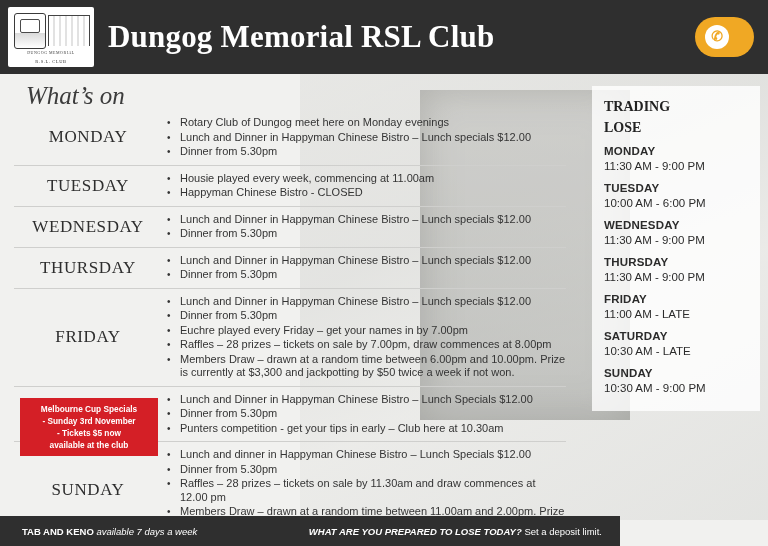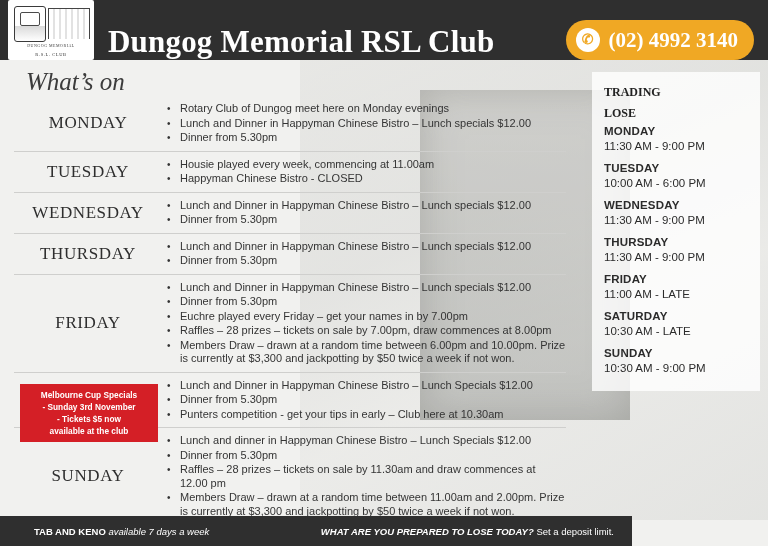--- a/index.html
+++ b/index.html
@@ -39,24 +39,24 @@
     top: 30px;
     width: 210px;
     height: 330px;
     background:
       linear-gradient(180deg, rgba(190,190,186,0.55), rgba(150,152,148,0.5));
     box-shadow: inset 0 0 40px rgba(120,120,116,0.4);
   }
   
   .header {
     position: relative;
-    height: 60px;
+    height: 74px;
     background: #2f2f2f;
     display: flex;
-    align-items: flex-end;
+    align-items: center;
     z-index: 5;
   }
   .logo {
     width: 86px;
     height: 60px;
     margin-left: 8px;
     background: #fff;
     border-radius: 2px;
     position: relative;
     flex: 0 0 auto;
@@ -228,24 +228,24 @@
     left: 14px;
     top: 12px;
     width: 168px;
     background: rgba(255,255,255,0.80);
     padding: 10px 12px 8px 12px;
     box-sizing: border-box;
   }
   .hours-title {
     font-family: "Liberation Serif", serif;
     font-weight: bold;
-    font-size: 12px;
+    font-size: 14px;
     line-height: 21px;
     color: #222;
-    margin-bottom: 0;
+    margin-bottom: 6px;
   }
   .hours-row {
     margin-bottom: 7px;
   }
   .hours-day {
     font-size: 11.5px;
     font-weight: bold;
     color: #2b2b2b;
     letter-spacing: 0.2px;
     line-height: 15px;
@@ -274,21 +274,20 @@
   .footer {
     position: absolute;
     left: 0;
     bottom: 0;
     width: 620px;
     height: 30px;
     background: #2f2f2f;
     display: flex;
     align-items: center;
     z-index: 6;
-    padding-left: 12px;
   }
   .footer-left {
     margin-left: 22px;
     color: #ffffff;
     font-size: 9.5px;
     white-space: nowrap;
   }
   .footer-left b {
     font-weight: bold;
   }
@@ -315,21 +314,20 @@
   <div class="header">
     <div class="logo">
       <div class="crest"></div>
       <div class="bldg"></div>
       <div class="ltext2">DUNGOG MEMORIAL</div>
       <div class="ltext">R.S.L. CLUB</div>
     </div>
     <div class="club-title">Dungog Memorial RSL Club</div>
     <div class="phone-pill">
       <span class="phone-circle">✆</span>
-      <span>(02) 4992 3140</span>
     </div>
   </div>
 
   <div class="content">
 
     <div class="left">
       <div class="whatson">What’s on</div>
 
       <table class="sched">
         <tbody>

